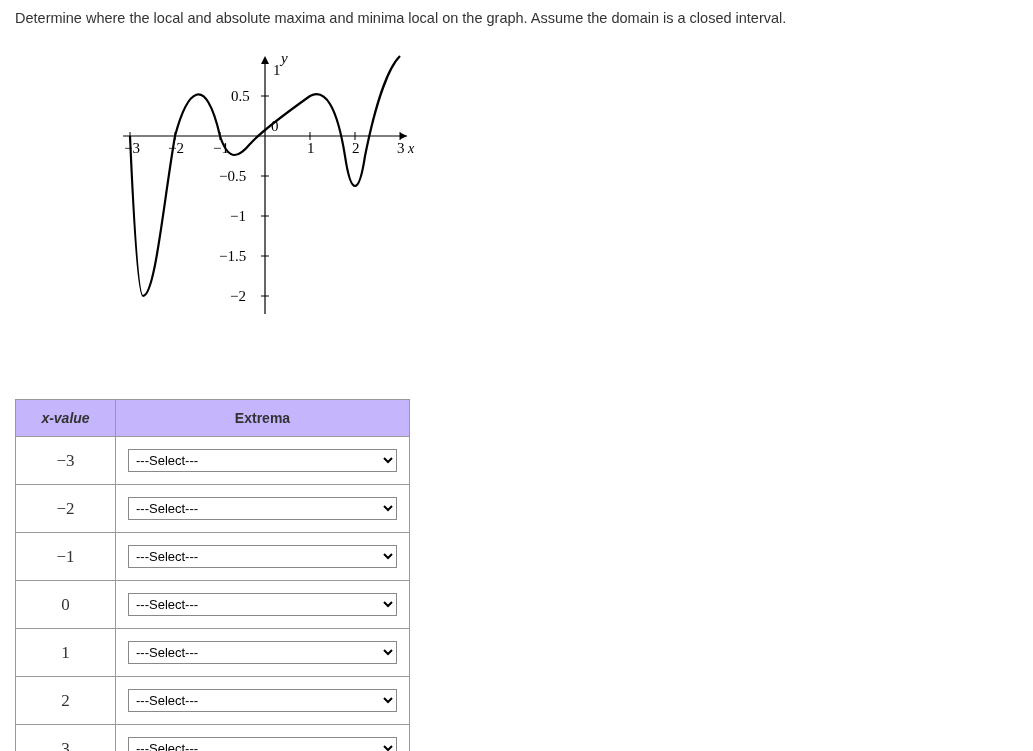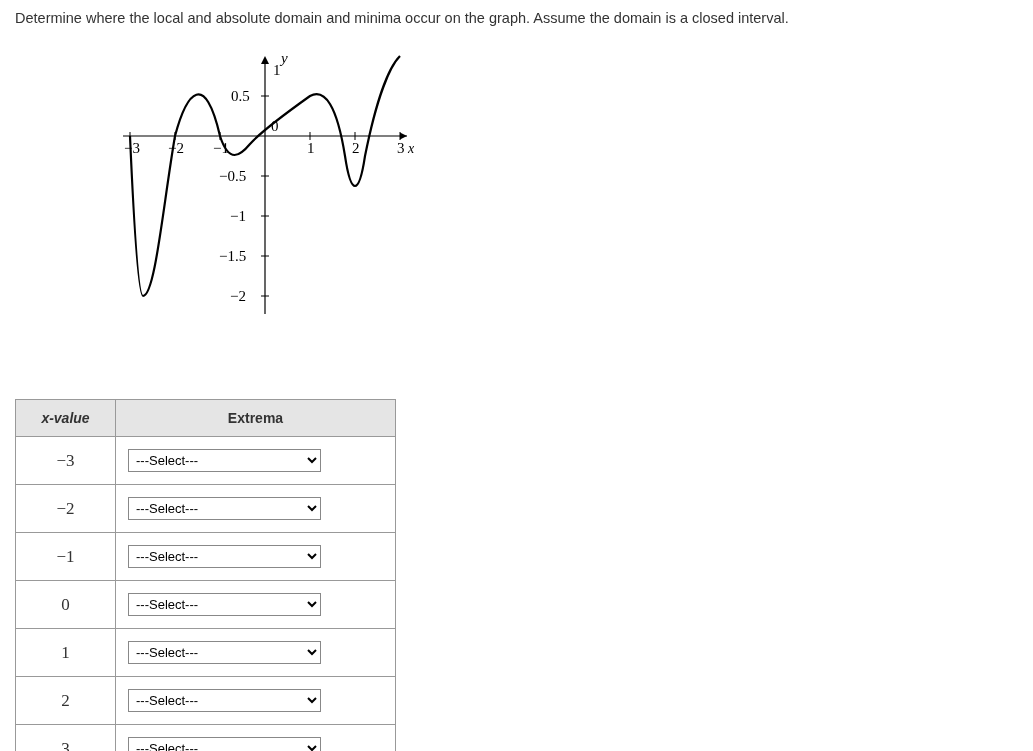--- a/index.html
+++ b/index.html
@@ -20,21 +20,21 @@
     }
     .graph-container {
       margin-left: 90px;
       margin-bottom: 30px;
     }
     .extrema-table {
       border-collapse: collapse;
       margin-top: 10px;
     }
     .extrema-table th {
-      background: #e5e5e5;
+      background: #c4b5fd;
       border: 1px solid #999;
       padding: 10px 6px;
       font-weight: bold;
       font-size: 14px;
     }
     .extrema-table th.x-col {
       width: 100px;
       font-style: italic;
     }
     .extrema-table th.ext-col {
@@ -49,31 +49,31 @@
     }
     .extrema-table td.x-cell {
       font-family: 'Times New Roman', serif;
       font-size: 17px;
     }
     .extrema-table td.select-cell {
       text-align: left;
       padding: 8px 12px;
     }
     .select-control {
-      width: 193px;
+      width: 269px;
       font-size: 13px;
       padding: 2px 3px;
       border: 1px solid #888;
       background: #fff;
     }
   </style>
 </head>
 <body>
 
-<div class="question-text">Determine where the local and absolute domain and minima occur on the graph. Assume the domain is a closed interval.</div>
+<div class="question-text">Determine where the local and absolute maxima and minima local on the graph. Assume the domain is a closed interval.</div>
 
 <div class="graph-container">
   <svg width="320" height="320" viewBox="0 0 320 320">
 
     <defs>
       <marker id="arrowR" markerWidth="8" markerHeight="8" refX="6" refY="3" orient="auto">
         <path d="M0,0 L6,3 L0,6 Z" fill="#000"></path>
       </marker>
       <marker id="arrowU" markerWidth="8" markerHeight="8" refX="3" refY="0" orient="auto">
         <path d="M0,6 L3,0 L6,6 Z" fill="#000"></path>

